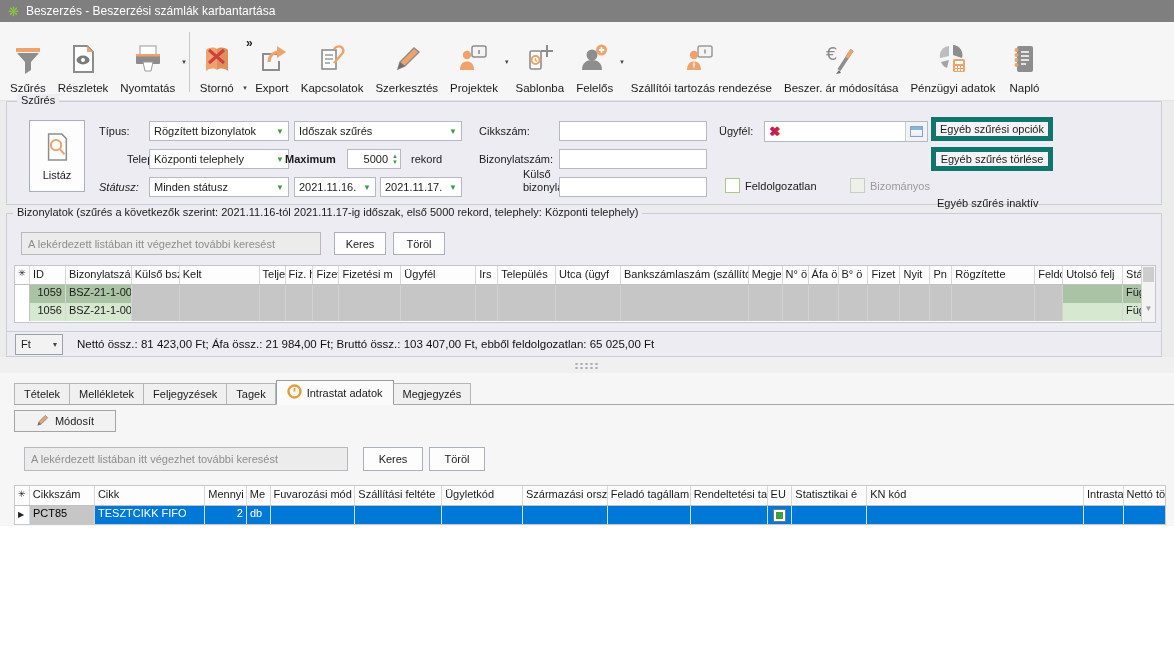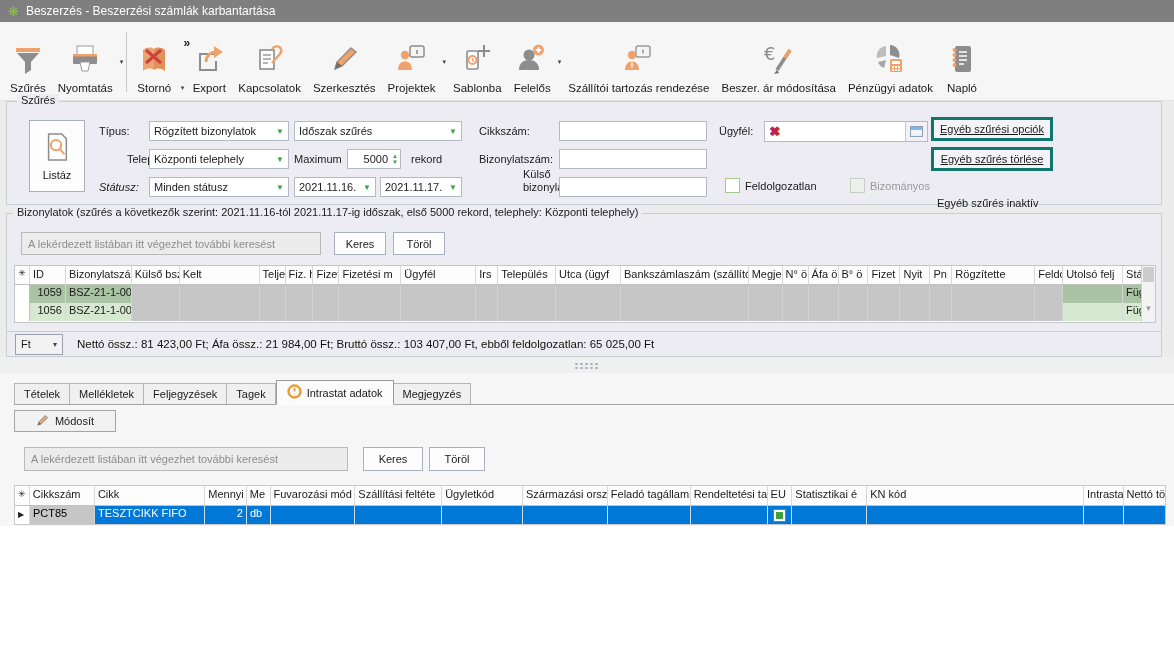--- a/index.html
+++ b/index.html
@@ -22,21 +22,21 @@
   .ovf { position:absolute; top:12px; right:-4px; font-size:12px; font-weight:bold; color:#222; }
 
   
   .fieldset { position:absolute; border:1px solid #c9cdd6; background:#ececf2; }
   .legend { position:absolute; top:-8px; left:10px; background:#ececf2; padding:0 4px; color:#1a1a1a; }
   .flabel { position:absolute; color:#1a1a1a; line-height:20px; }
   .ddl { position:absolute; height:20px; background:#fff; border:1px solid #b3bac6; display:flex; align-items:center; padding:0 4px; }
   .ddl .val { flex:1; white-space:nowrap; overflow:hidden; }
   .garrow { color:#3c9e3c; font-size:8px; margin-left:3px; }
   .tinput { position:absolute; height:20px; background:#fff; border:1px solid #b3bac6; }
-  .btn { background:#f4f4f8; border:3px solid #0f766e; display:flex; align-items:center; justify-content:center; color:#1a1a1a;text-decoration:underline; }
+  .btn { background:#f4f4f8; border:5px solid #0f766e; display:flex; align-items:center; justify-content:center; color:#1a1a1a; }
   .listaz { position:absolute; left:22px; top:18px; width:56px; height:72px; background:#fdfdfd; border:1px solid #a9b0bf; display:flex; flex-direction:column; align-items:center; justify-content:center; gap:4px; }
   .spinbox { position:absolute; height:20px; background:#fff; border:1px solid #b3bac6; display:flex; align-items:center; }
   .spinbox .num { flex:1; padding:0 4px; }
   .spinarrows { display:flex; flex-direction:column; justify-content:center; line-height:6px; padding-right:2px; }
   .spinarrows span { font-size:6px; color:#3c9e3c; }
   .cb { position:absolute; width:15px; height:15px; background:#fff; border:1px solid #a9c98c; }
   .cb.disabled { background:#eef0ec; border-color:#c4d0c2; }
   .cbl { position:absolute; line-height:16px; }
   .cbl.dim { color:#9a9a9a; }
   .ugyfel-field { position:absolute; height:21px; background:#fff; border:1px solid #b3bac6; display:flex; align-items:center; }
@@ -101,20 +101,31 @@
           <svg width="34" height="34" viewBox="0 0 34 34">
             <rect x="5" y="6" width="24" height="4" fill="#efa26b"></rect>
             <path d="M6 11h22l-8 9v8l-6 4V20z" fill="#8d8d8d"></path>
           </svg>
         </span>
       <span class="tlabel">Szűrés</span>
     </div>
     <div class="tbtn">
       <span class="ticon">
           <svg width="34" height="34" viewBox="0 0 34 34">
+            <path d="M8 4h13l6 6v20H8z" fill="#fff" stroke="#8d8d8d" stroke-width="2"></path>
+            <path d="M21 4l6 6h-6z" fill="#efa26b"></path>
+            <ellipse cx="17" cy="18" rx="6.5" ry="4.4" fill="#7c7c7c"></ellipse>
+            <circle cx="17" cy="18" r="2" fill="#fff"></circle>
+          </svg>
+        </span>
+      <span class="tlabel">Részletek</span>
+    </div>
+    <div class="tbtn">
+      <span class="ticon">
+          <svg width="34" height="34" viewBox="0 0 34 34">
             <rect x="9" y="4" width="16" height="9" fill="#fff" stroke="#9a9a9a"></rect>
             <rect x="5" y="12" width="24" height="10" rx="1" fill="#8d8d8d"></rect>
             <rect x="5" y="12" width="24" height="2.5" fill="#efa26b"></rect>
             <path d="M12 20h10l-2 9h-6z" fill="#fff" stroke="#9a9a9a"></path>
           </svg>
         </span>
       <span class="tlabel">Nyomtatás</span>
     </div>
     <div class="tdrop">
         <span>▾</span>
@@ -288,21 +299,21 @@
     <div class="ddl" style="left:142px; top:75px; width:140px;">
       <span class="val">Minden státusz</span>
       <span class="garrow">▼</span>
     </div>
 
     <div class="ddl" style="left:287px; top:19px; width:168px;">
       <span class="val">Időszak szűrés</span>
       <span class="garrow">▼</span>
     </div>
 
-    <span class="flabel" style="left:287px; top:47px;">Maximum</span>
+    <span class="flabel" style="left:278px; top:47px;font-weight:bold;">Maximum</span>
     <div class="spinbox" style="left:340px; top:47px; width:54px;">
       <span class="num">5000</span>
       <span class="spinarrows">
           <span>▲</span>
           <span>▼</span>
         </span>
     </div>
     <span class="flabel" style="left:404px; top:47px;">rekord</span>
 
     <div class="ddl" style="left:287px; top:75px; width:82px;">

